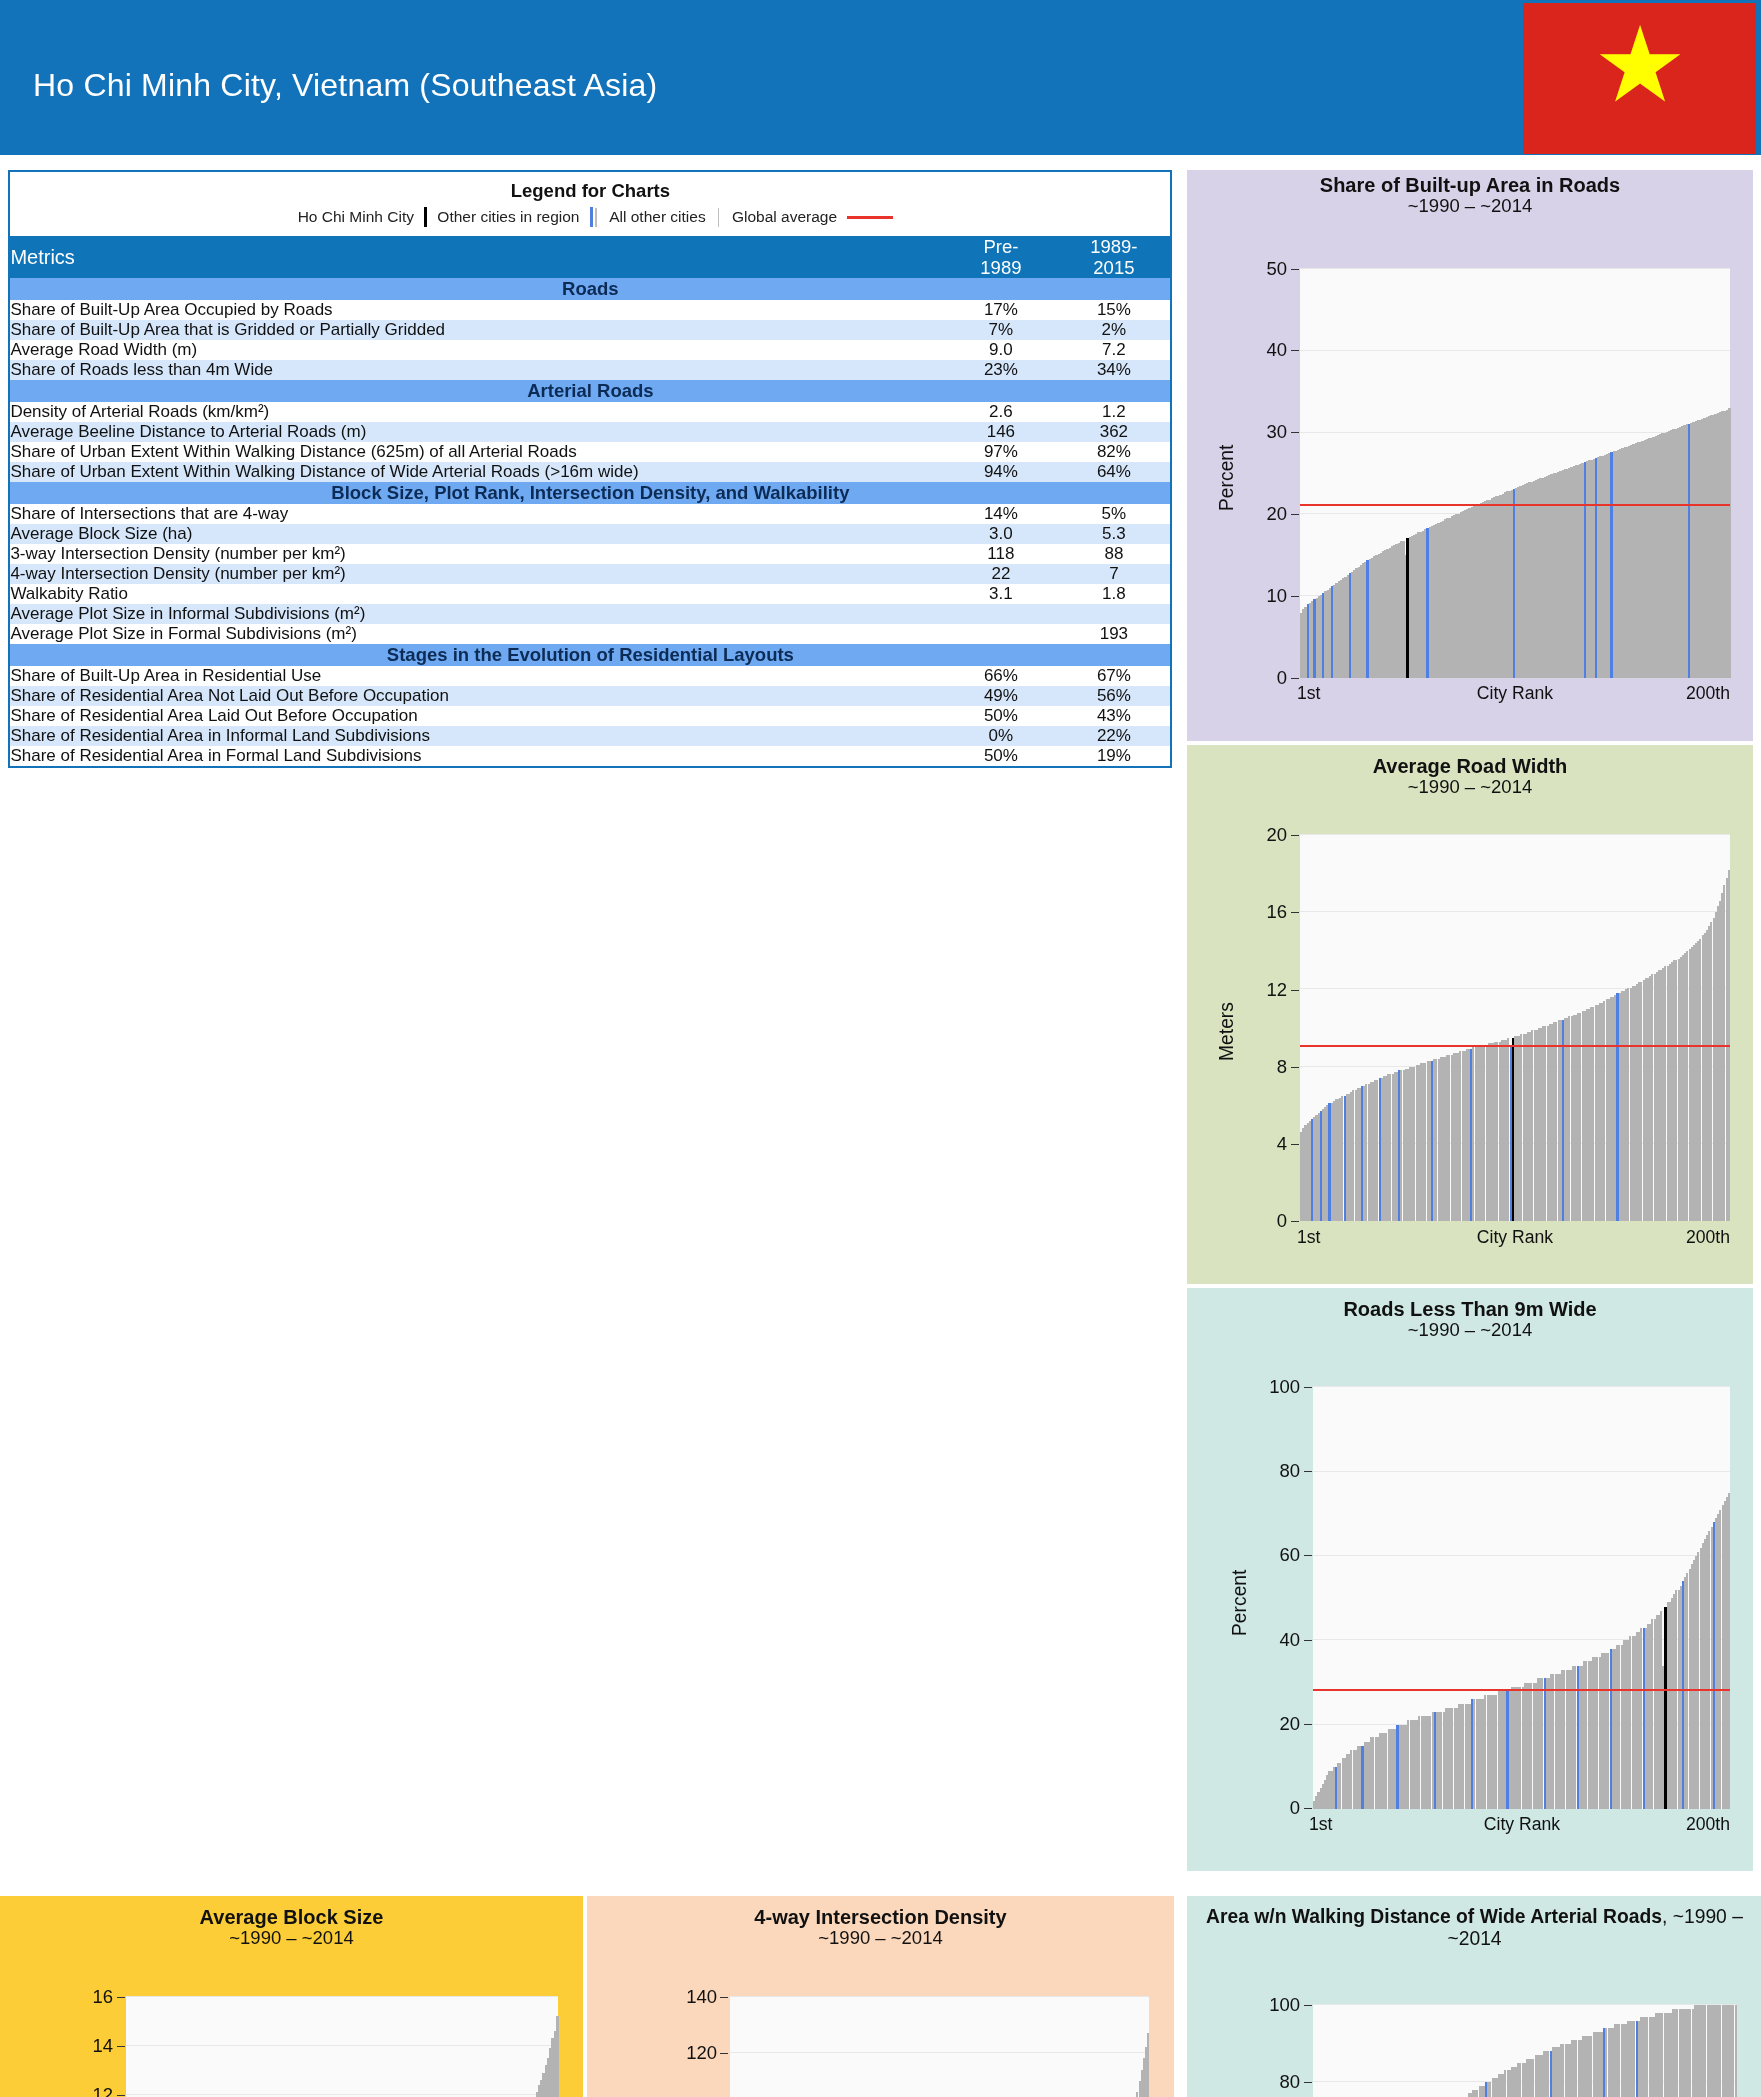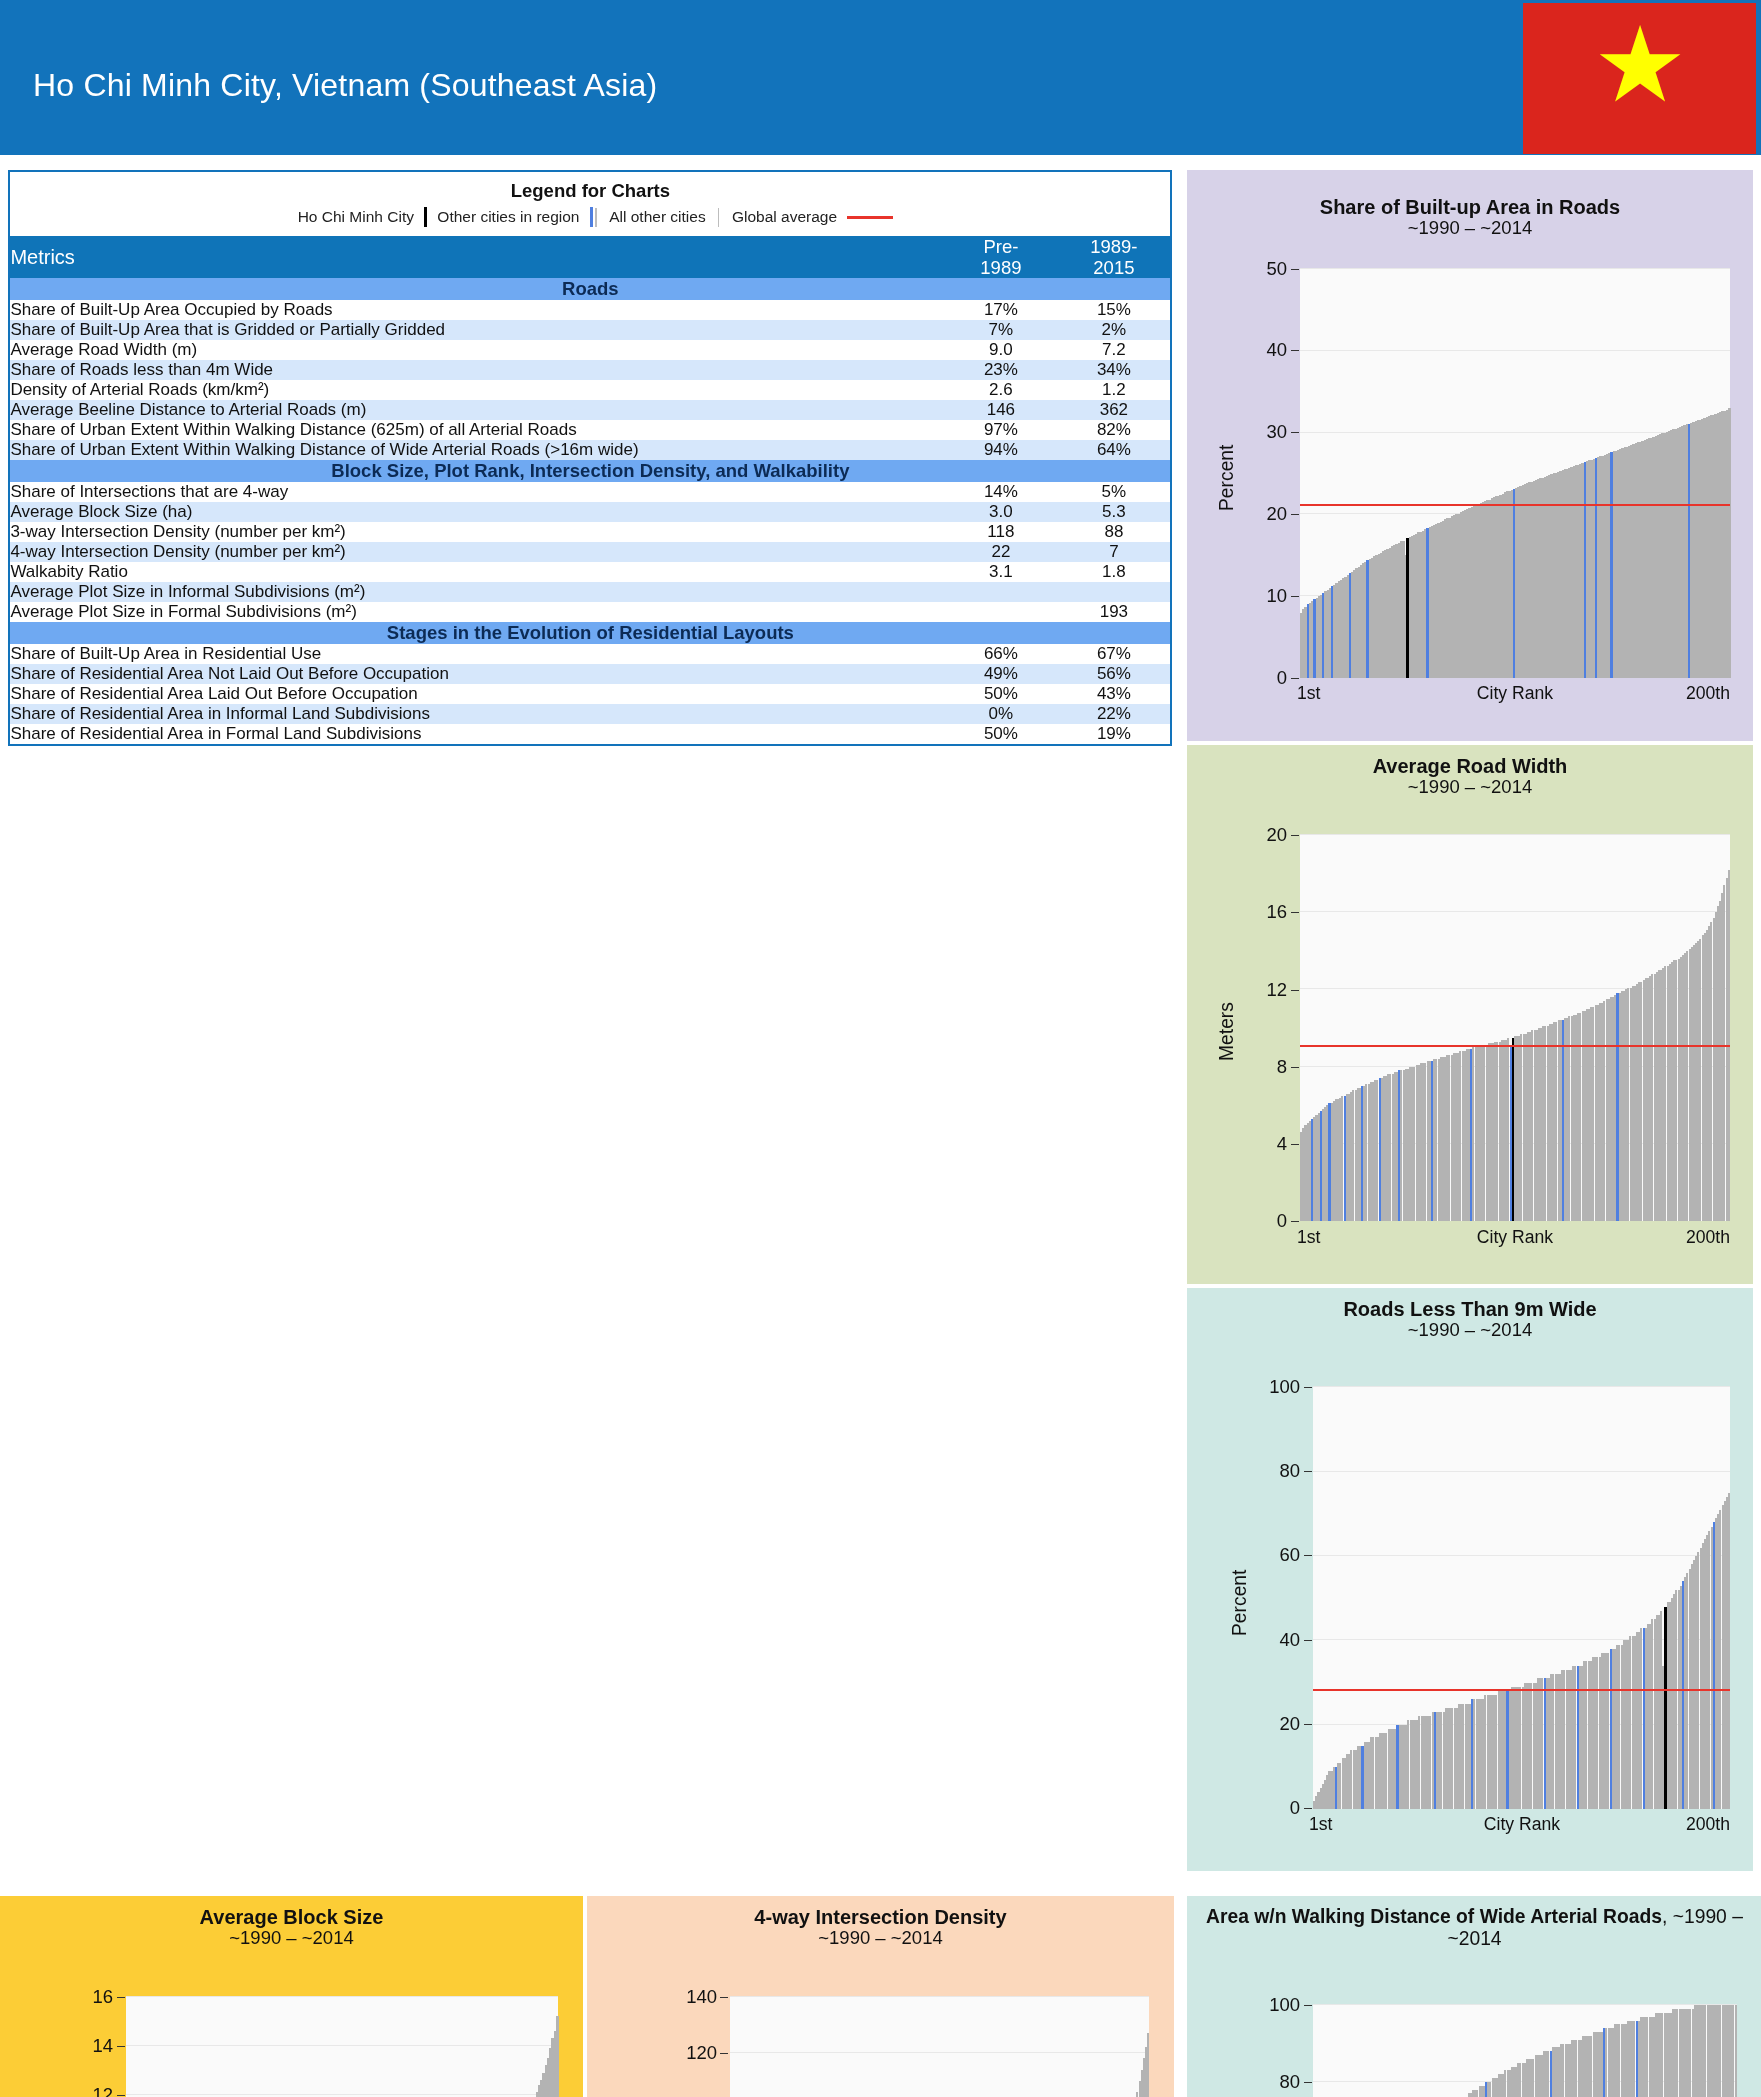--- a/index.html
+++ b/index.html
@@ -250,20 +250,23 @@
           <tr class="data-row row-white">
             <td>Average Road Width (m)</td>
             <td class="num">9.0</td>
             <td class="num">7.2</td>
           </tr>
           <tr class="data-row row-alt">
             <td>Share of Roads less than 4m Wide</td>
             <td class="num">23%</td>
             <td class="num">34%</td>
           </tr>
+          <tr class="section-row">
+            <td colspan="3">Arterial Roads</td>
+          </tr>
           <tr class="data-row row-white">
             <td>Density of Arterial Roads (km/km²)</td>
             <td class="num">2.6</td>
             <td class="num">1.2</td>
           </tr>
           <tr class="data-row row-alt">
             <td>Average Beeline Distance to Arterial Roads (m)</td>
             <td class="num">146</td>
             <td class="num">362</td>
           </tr>
@@ -342,21 +345,21 @@
             <td>Share of Residential Area in Formal Land Subdivisions</td>
             <td class="num">50%</td>
             <td class="num">19%</td>
           </tr>
         </tbody>
     </table>
   </div>
 
   <div id="charts-root">
       <div class="card" style="left: 1187px; top: 170px; width: 566px; height: 571px; background: rgb(215, 210, 232);">
-        <div class="card-title" style="font-size: 20px; padding-top: 26px;"><span>Share of Built-up Area in Roads</span><div class="card-sub" style="font-size:18.5px">~1990 – ~2014</div></div>
+        <div class="card-title" style="font-size: 20px; padding-top: 4px;"><span>Share of Built-up Area in Roads</span><div class="card-sub" style="font-size:18.5px">~1990 – ~2014</div></div>
         <div class="plot" style="left: 113px; top: 99px; width: 430px; height: 409px;">
           <div class="gridline" style="left: 0px; width: 430px; bottom: 82px;"></div>
           <div class="gridline" style="left: 0px; width: 430px; bottom: 164px;"></div>
           <div class="gridline" style="left: 0px; width: 430px; bottom: 245px;"></div>
           <div class="gridline" style="left: 0px; width: 430px; bottom: 327px;"></div>
           <div class="gridline" style="left: 0px; width: 430px; bottom: 409px;"></div>
           <div class="bar" style="left: 0px; width: 2.5px; height: 65px; background: rgb(179, 179, 179);"></div>
           <div class="bar" style="left: 2.2px; width: 2.5px; height: 69px; background: rgb(179, 179, 179);"></div>
           <div class="bar" style="left: 4.4px; width: 2.5px; height: 71px; background: rgb(179, 179, 179);"></div>
           <div class="bar" style="left: 6.6px; width: 2.9px; height: 74px; background: rgb(79, 127, 224);"></div>

